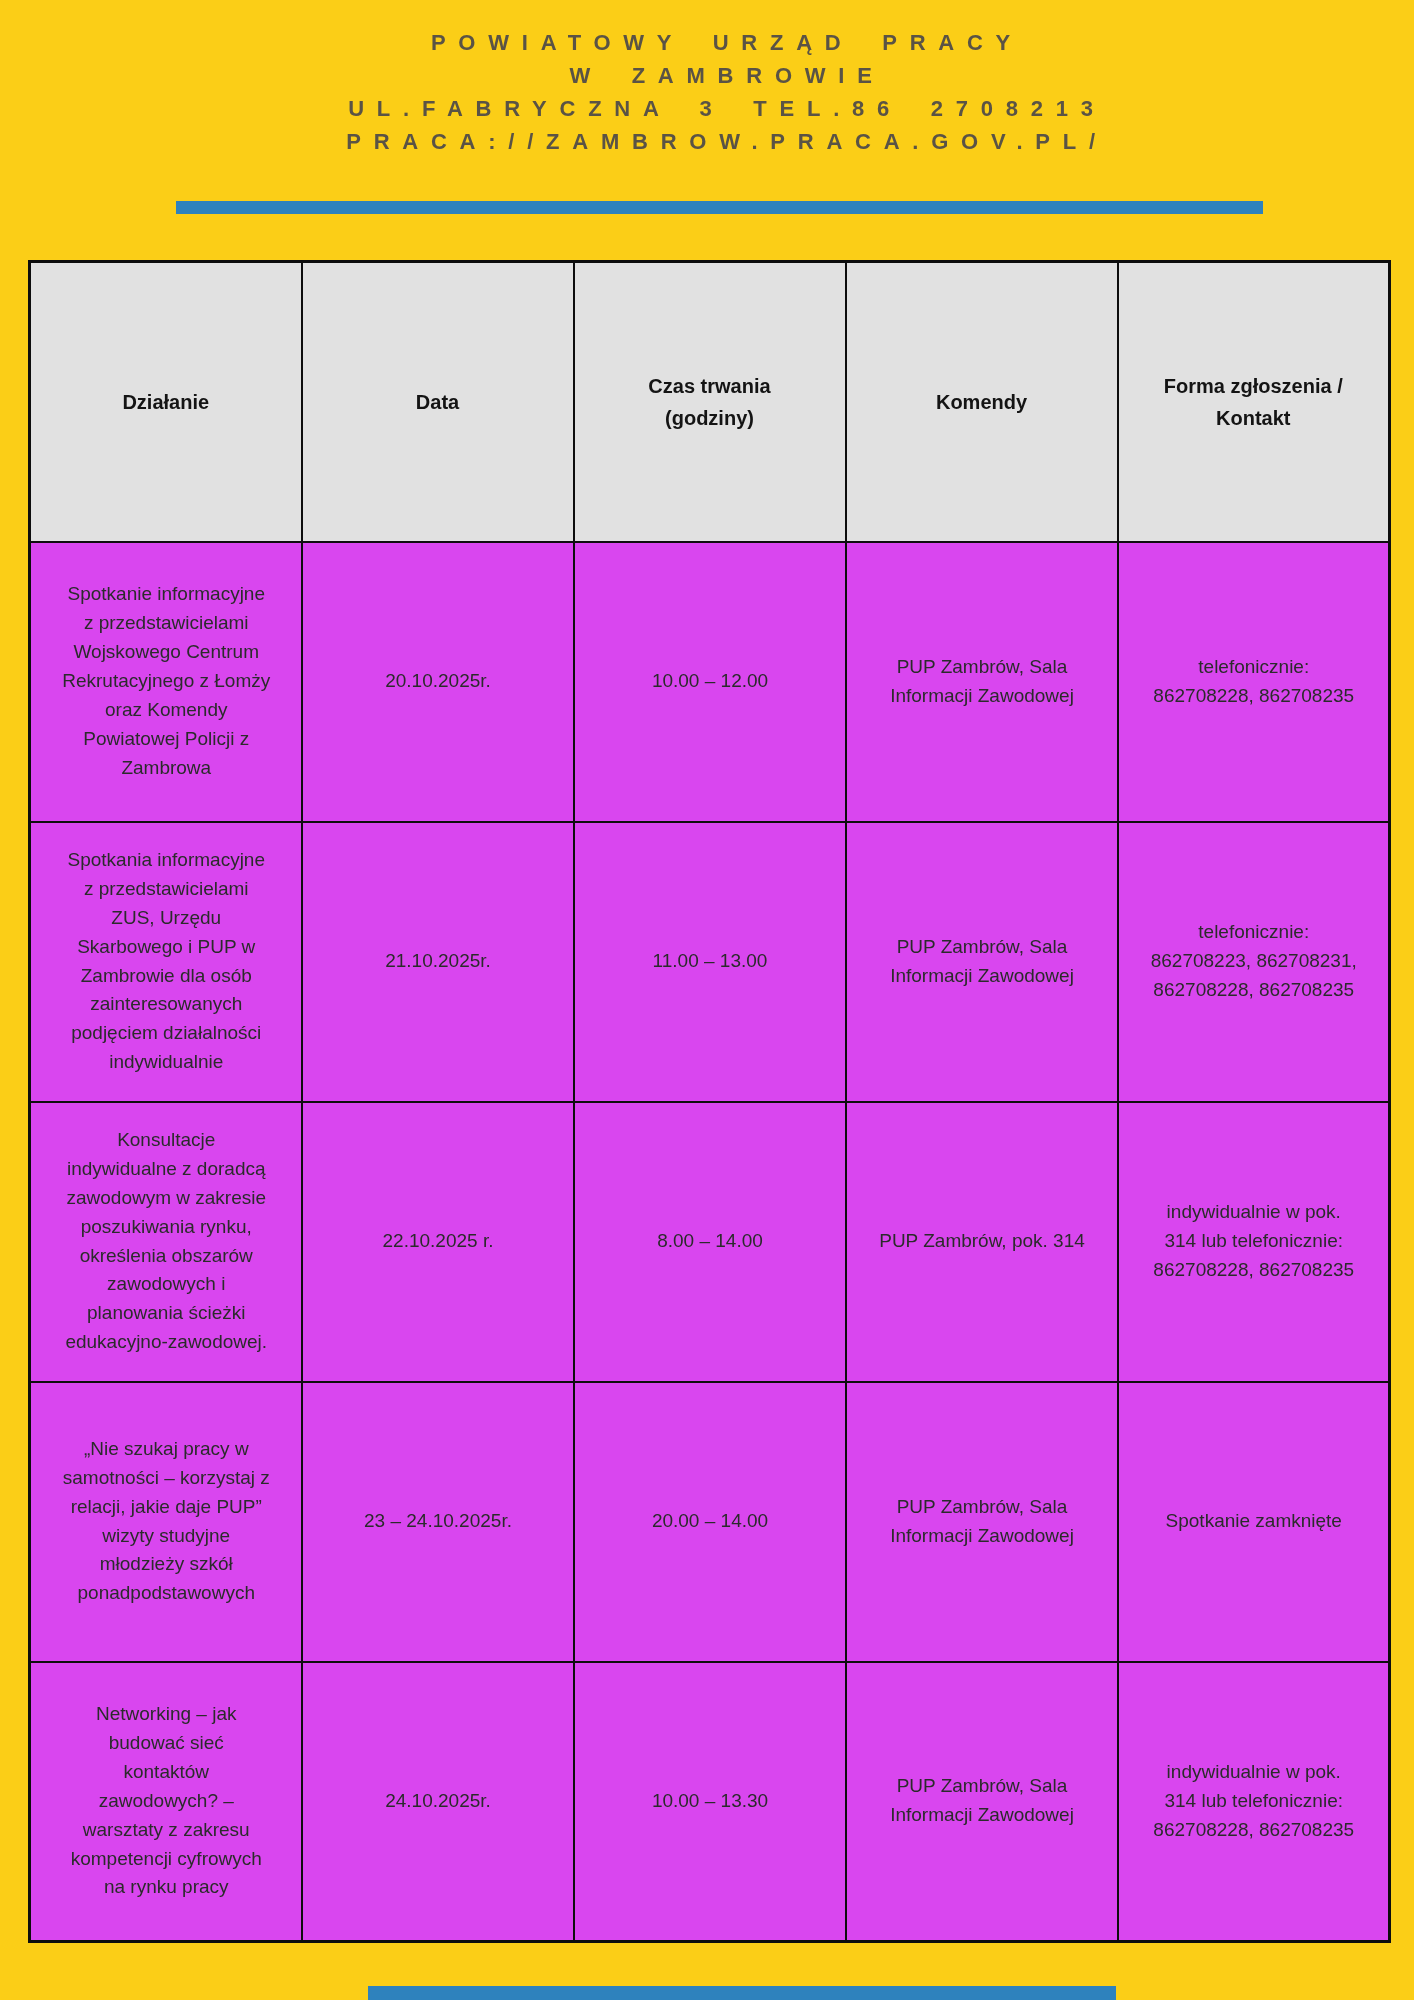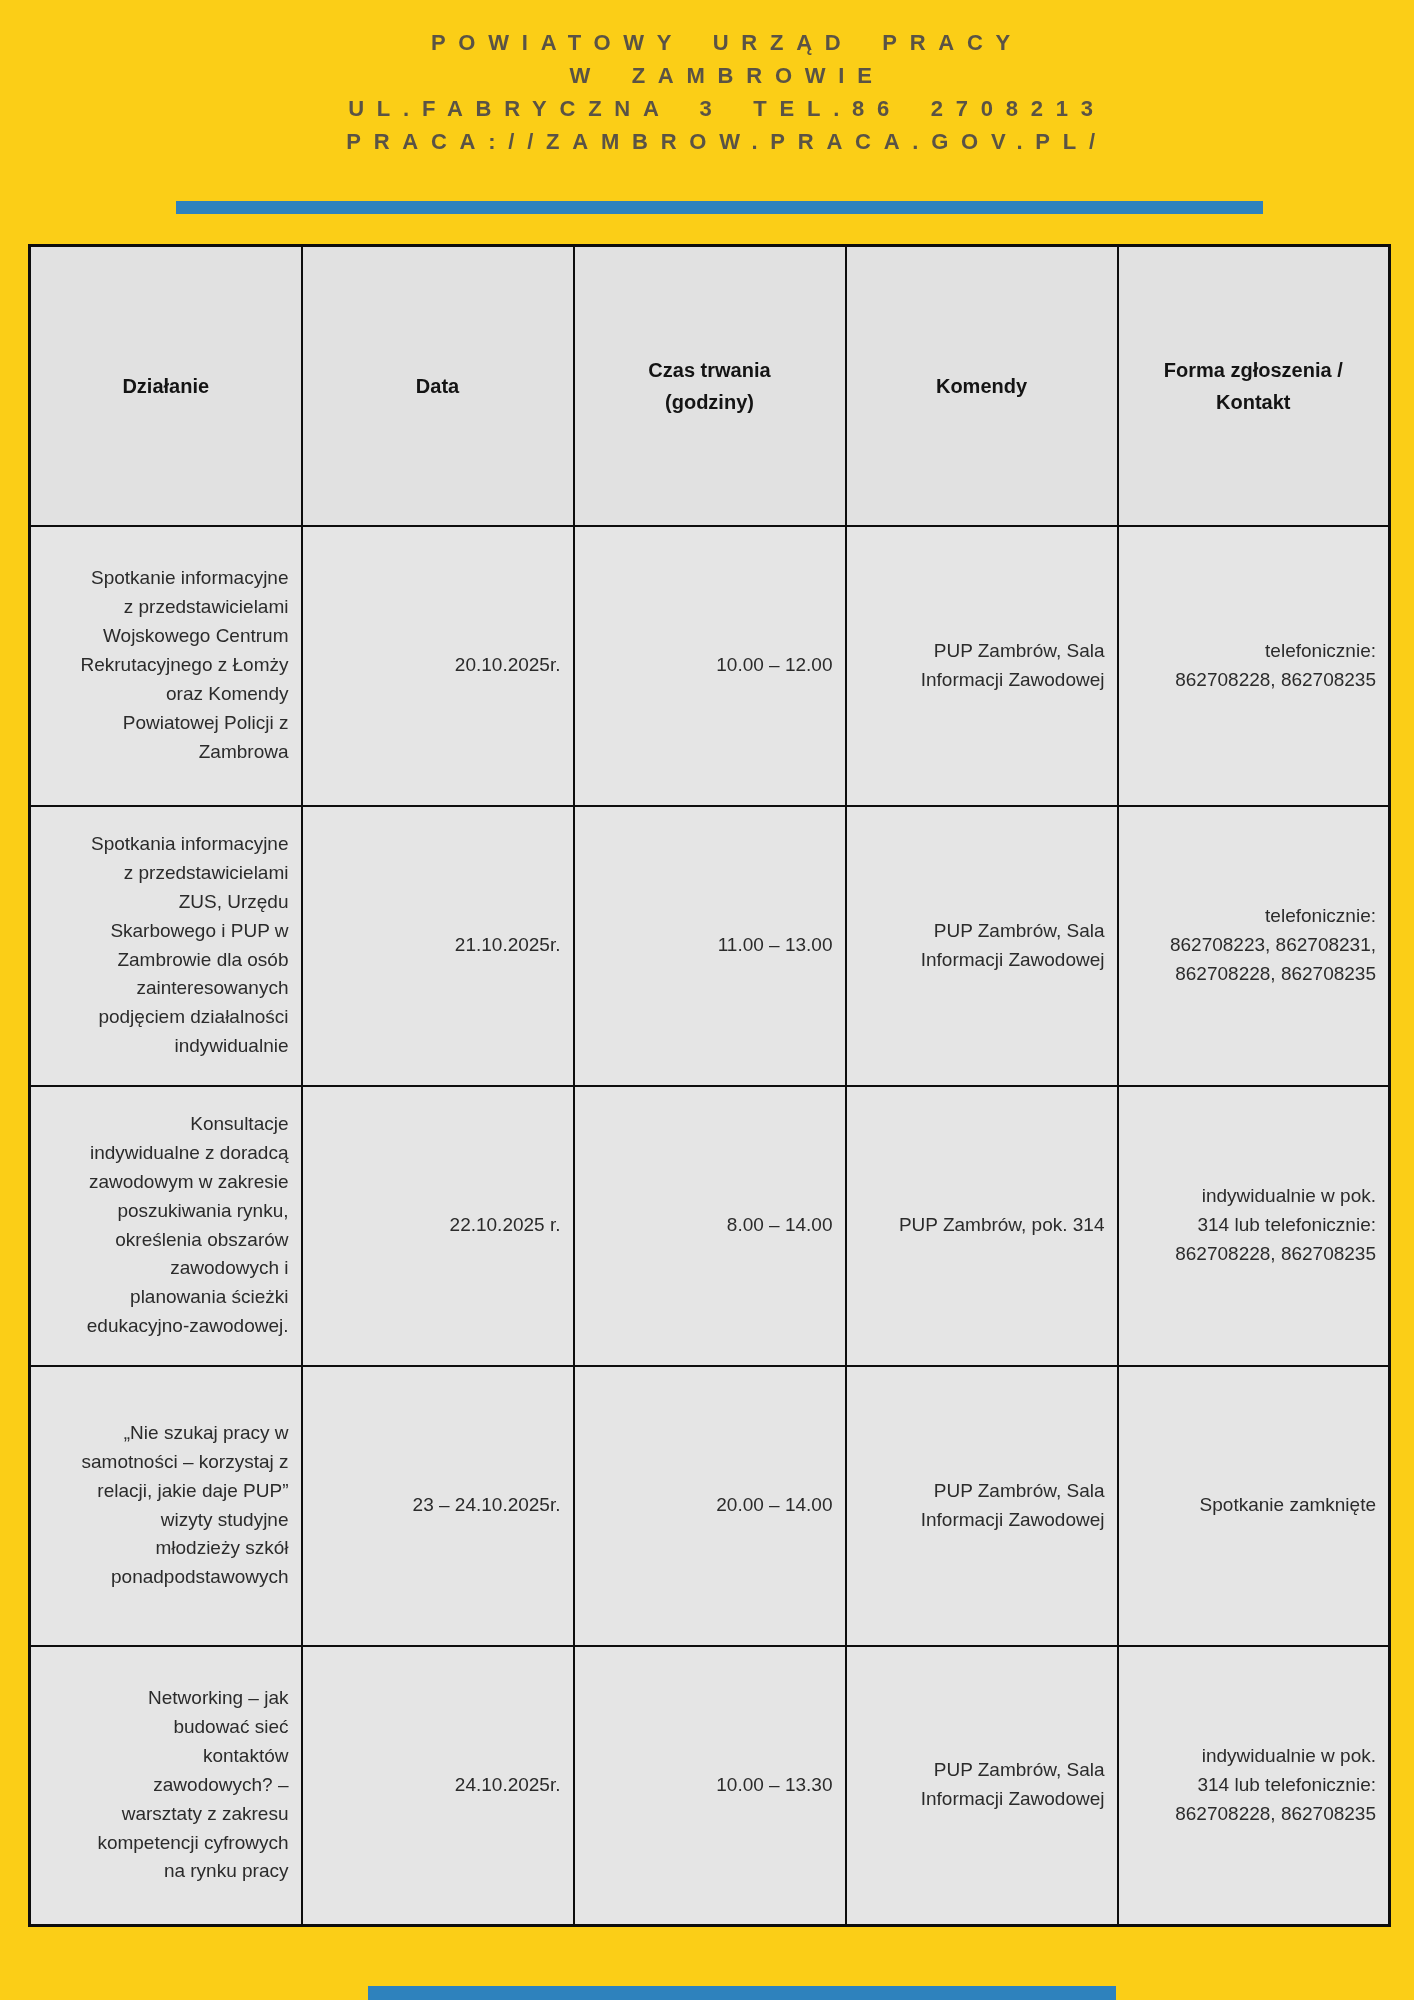--- a/index.html
+++ b/index.html
@@ -45,21 +45,21 @@
   }
   .accent-bar.bottom {
     top: 1986px;
     left: 368px;
     width: 748px;
     height: 14px;
   }
   
   table.schedule {
     position: absolute;
-    top: 244px;
+    top: 260px;
     left: 28px;
     width: 1363px;
     height: 1683px;
     border-collapse: collapse;
     table-layout: fixed;
   }
   table.schedule th,
   table.schedule td {
     border: 2px solid var(--border_color, #0d0d0d);
     vertical-align: middle;
@@ -72,25 +72,25 @@
   table.schedule th {
     background: var(--header_cell_bg, #e1e1e1);
     color: #141414;
     font-size: 20px;
     font-weight: 700;
     line-height: 1.6;
     text-align: center;
     padding: 6px 10px;
   }
   table.schedule td {
-    background: #e5e5e5;
+    background: #d946ef;
     color: var(--cell_text, #2b2b2b);
     font-size: 19px;
     line-height: 1.52;
-    text-align: right;
+    text-align: center;
     padding: 10px 12px 10px 13px;
   }
   thead tr { height: 280px; }
   tbody tr { height: 280px; }
 </style>
 </head>
 <body>
 
 <div class="page">
 

